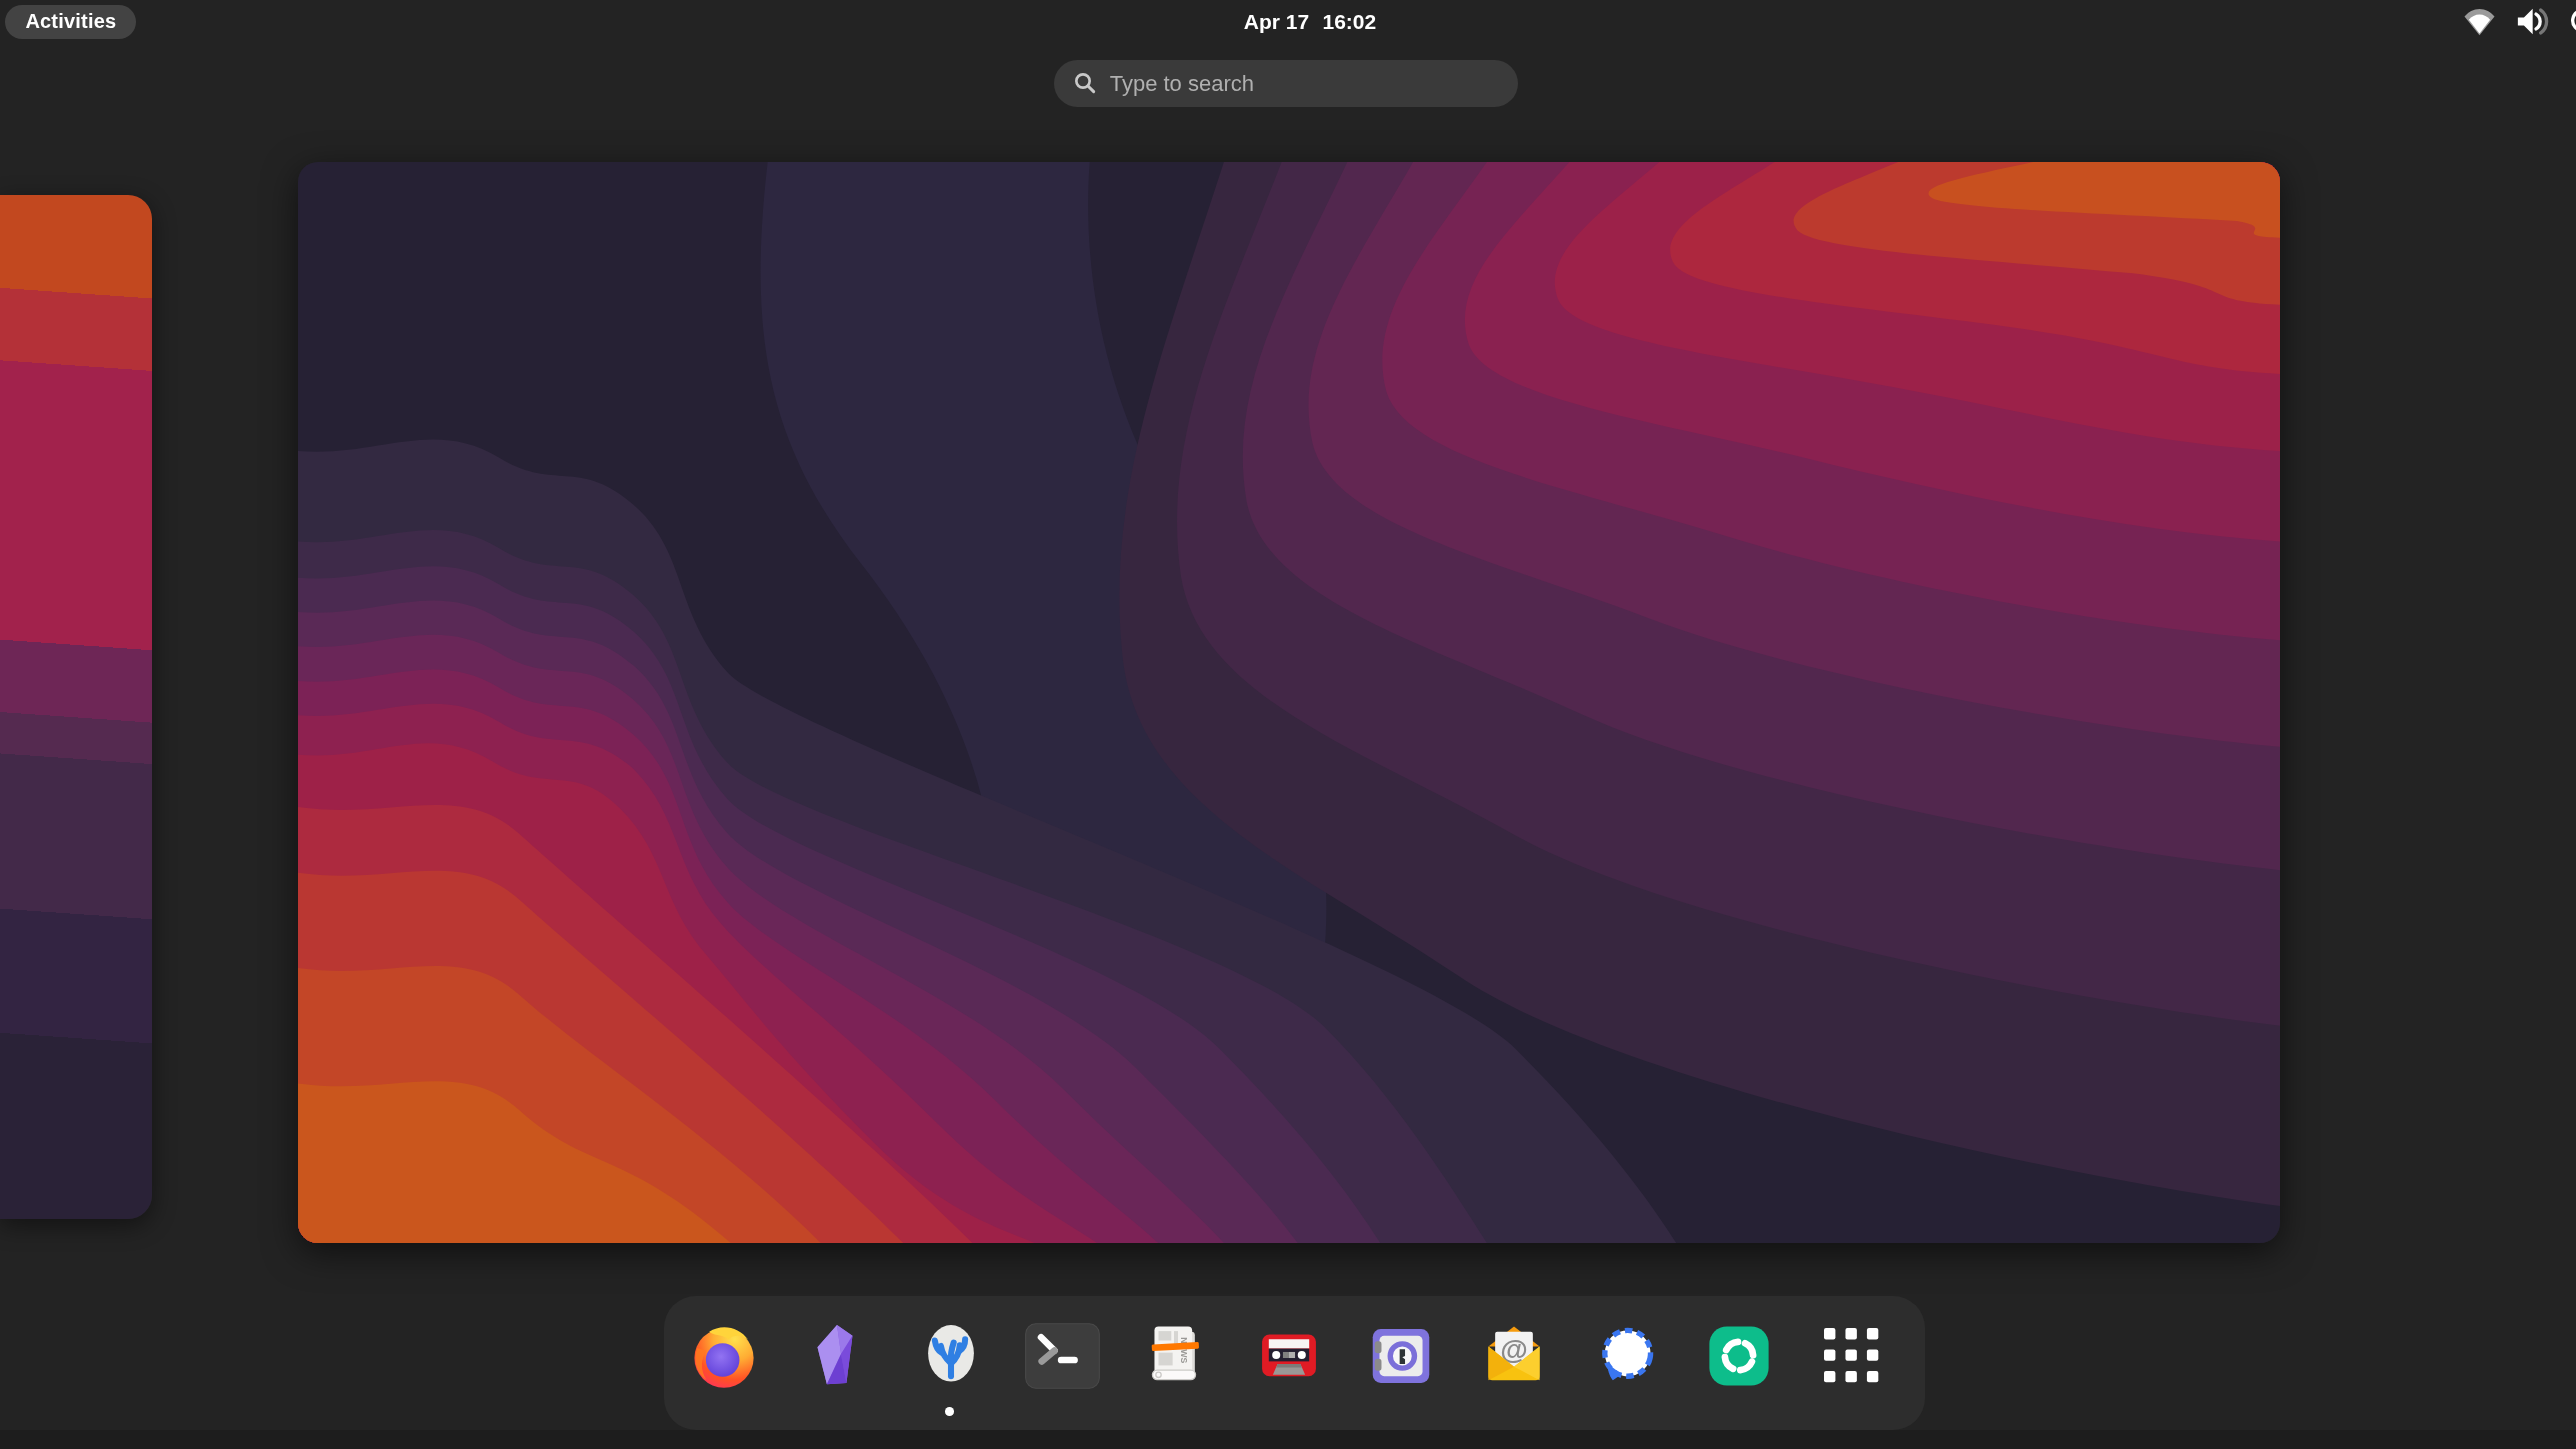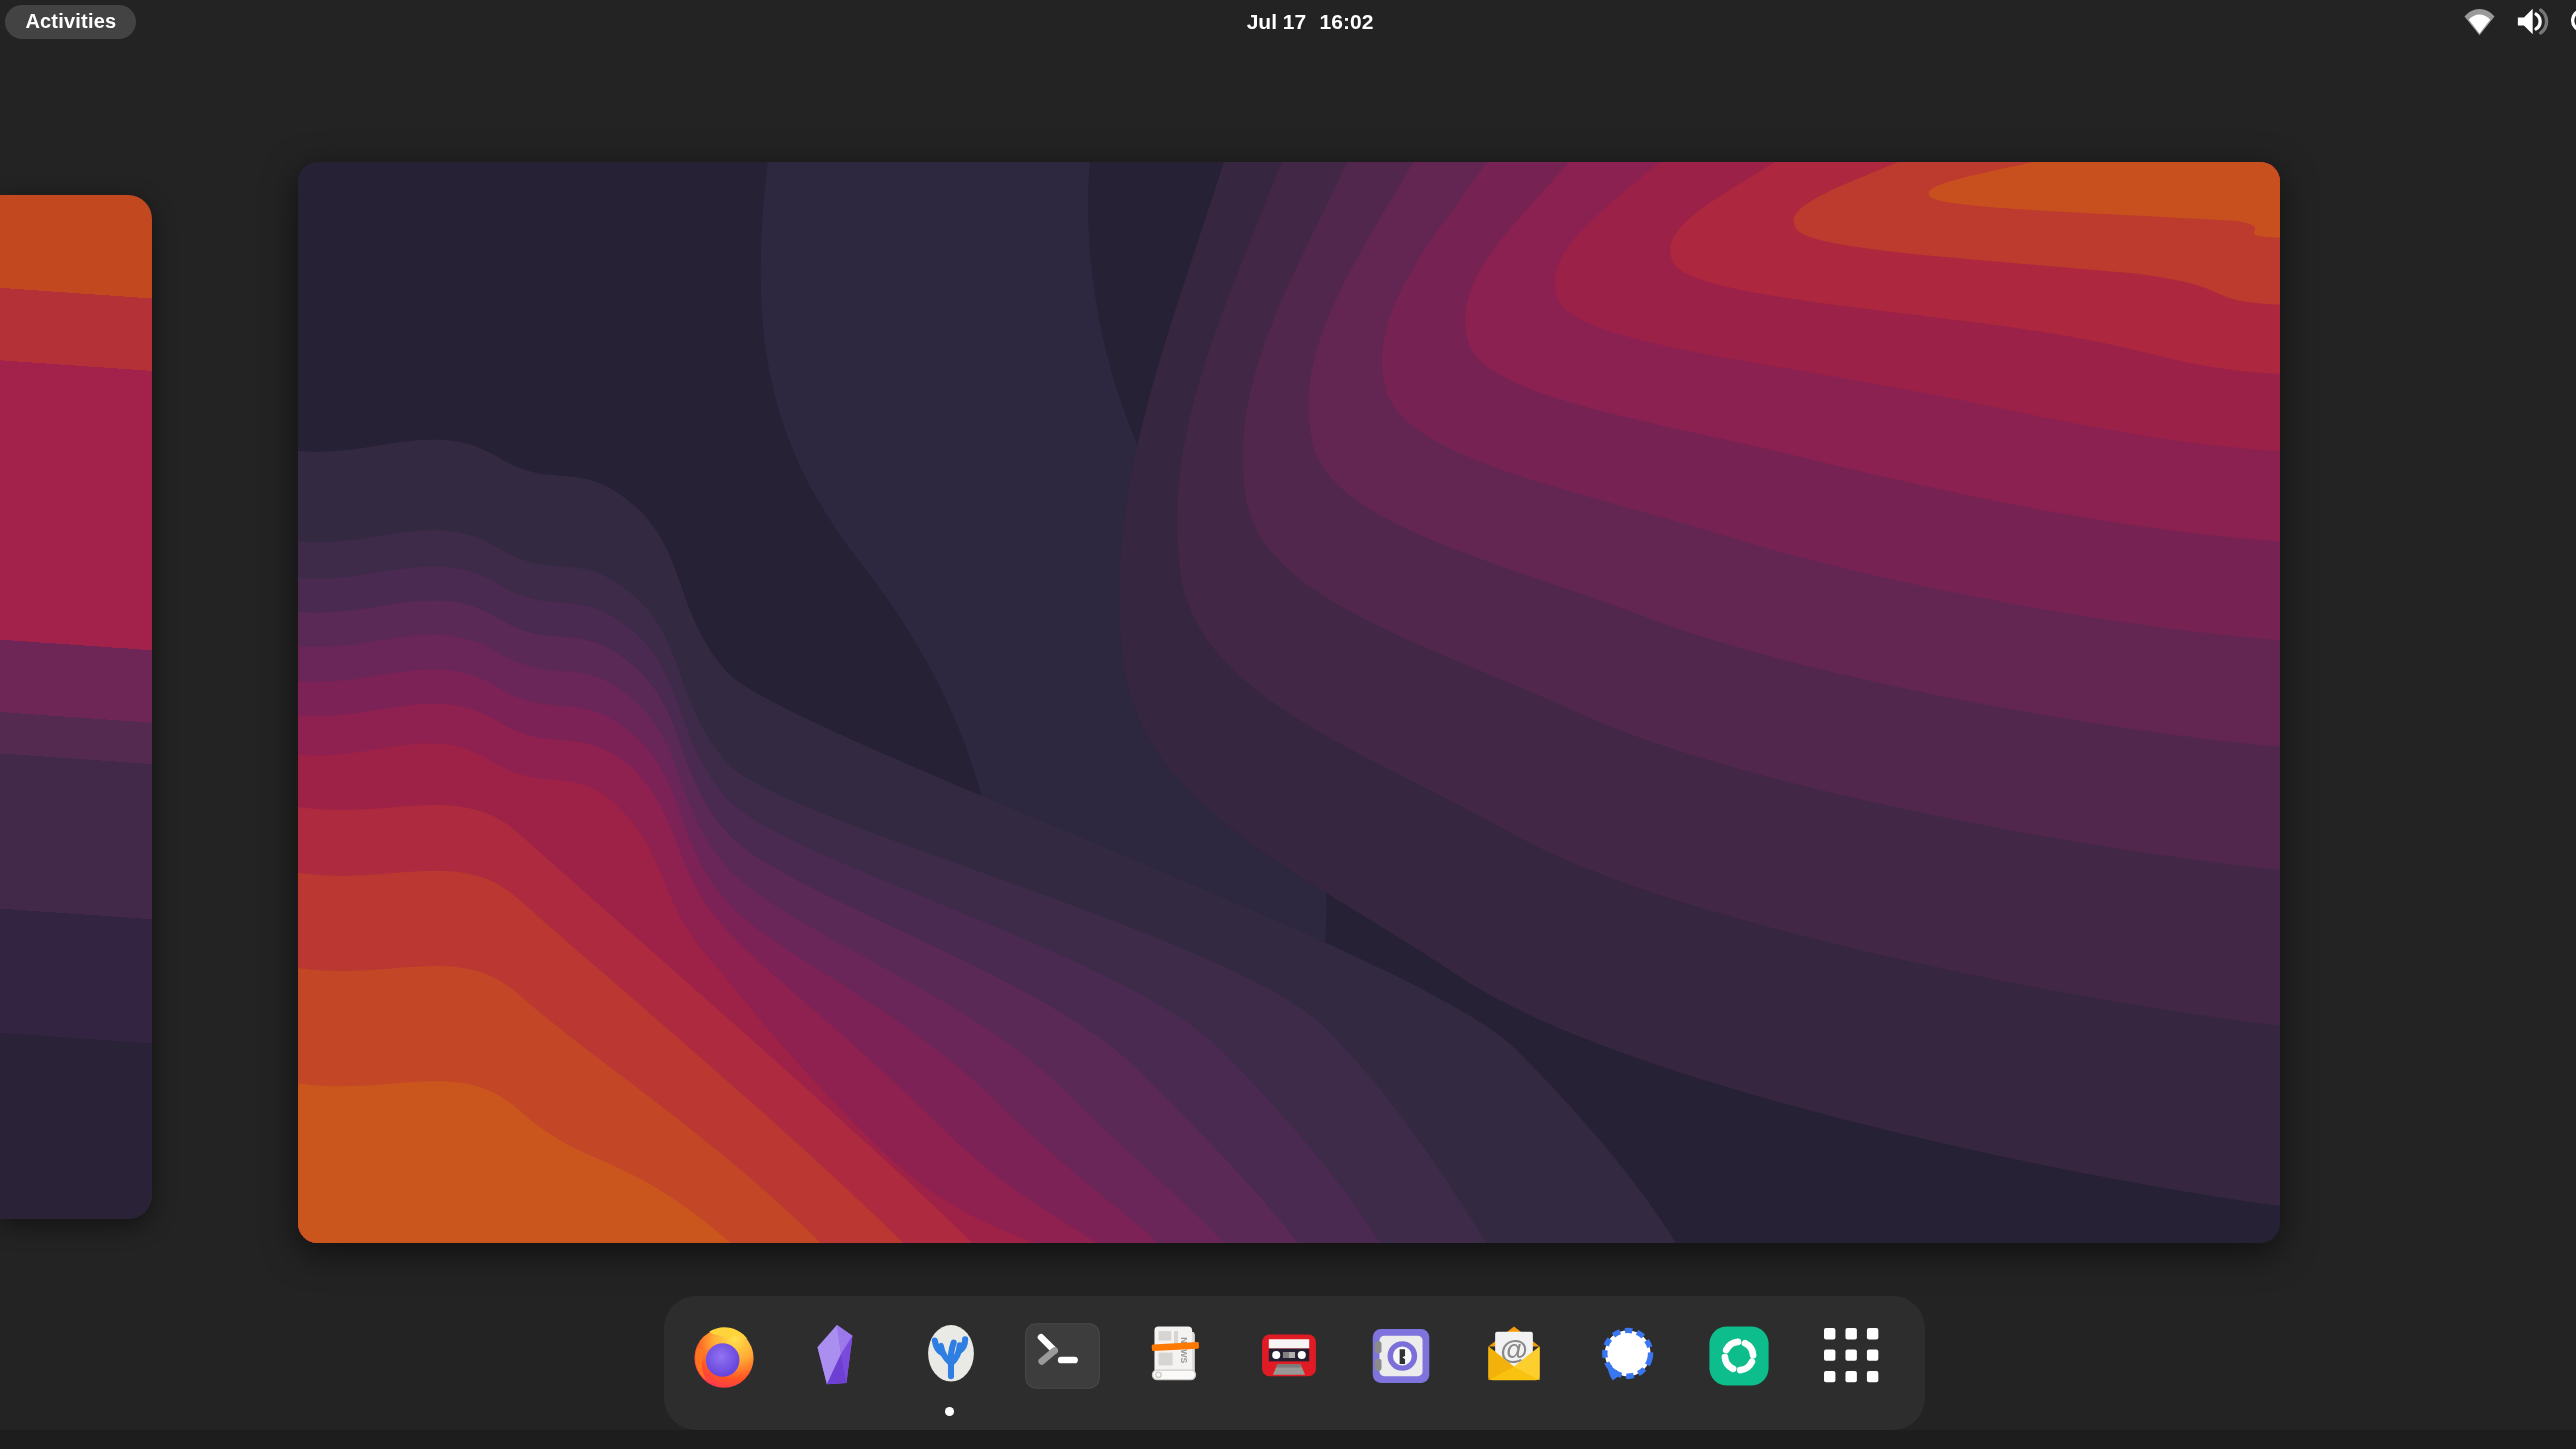--- a/index.html
+++ b/index.html
@@ -52,21 +52,21 @@
 </head>
 <body>
 
 <div class="stage">
 
   <div class="topbar">
     <div class="activities">
       <span>Activities</span>
     </div>
     <div class="clock">
-      <span>Jul 17</span>
+      <span>Apr 17</span>
       <span>16:02</span>
     </div>
     <div class="tray">
       <span>
         <svg width="35" height="35" viewBox="0 0 56 56">
           <path d="M4,20 A30,30 0 0 1 52,20 L28,50 Z" fill="#9a9a9a"></path>
           <path d="M11,25 A22,22 0 0 1 45,25 L28,47 Z" fill="#ffffff"></path>
         </svg>
       </span>
       <span>
@@ -78,20 +78,29 @@
       </span>
       <span>
         <svg width="34" height="35" viewBox="0 0 56 56">
           <path d="M19,12 A17,17 0 1 0 37,12" stroke="#ffffff" stroke-width="5.5" fill="none" stroke-linecap="round"></path>
           <path d="M28,5 L28,24" stroke="#ffffff" stroke-width="5.5" stroke-linecap="round"></path>
         </svg>
       </span>
     </div>
   </div>
 
+  <div class="search">
+    <span>
+      <svg width="24" height="24" viewBox="0 0 36 36">
+        <circle cx="15" cy="15" r="10" stroke="#c9c9c9" stroke-width="4" fill="none"></circle>
+        <path d="M22.5,22.5 L31,31" stroke="#c9c9c9" stroke-width="4.5" stroke-linecap="round"></path>
+      </svg>
+    </span>
+    <input value="" placeholder="Type to search" style="">
+  </div>
 
   <div class="ws-left"></div>
 
   <div class="ws-main">
     <svg viewBox="0 0 2954 1612" preserveAspectRatio="none">
       <rect width="2954" height="1612" fill="#262134"></rect>
 
       <path d="M 700,0 C 670,260 700,420 840,600 C 980,780 1060,980 1040,1200 C 1030,1360 990,1500 960,1612
                L 1420,1612 C 1500,1380 1560,1180 1520,980 C 1480,790 1340,620 1260,440 C 1190,290 1170,130 1180,0 Z" fill="#2d2740"></path>
 

